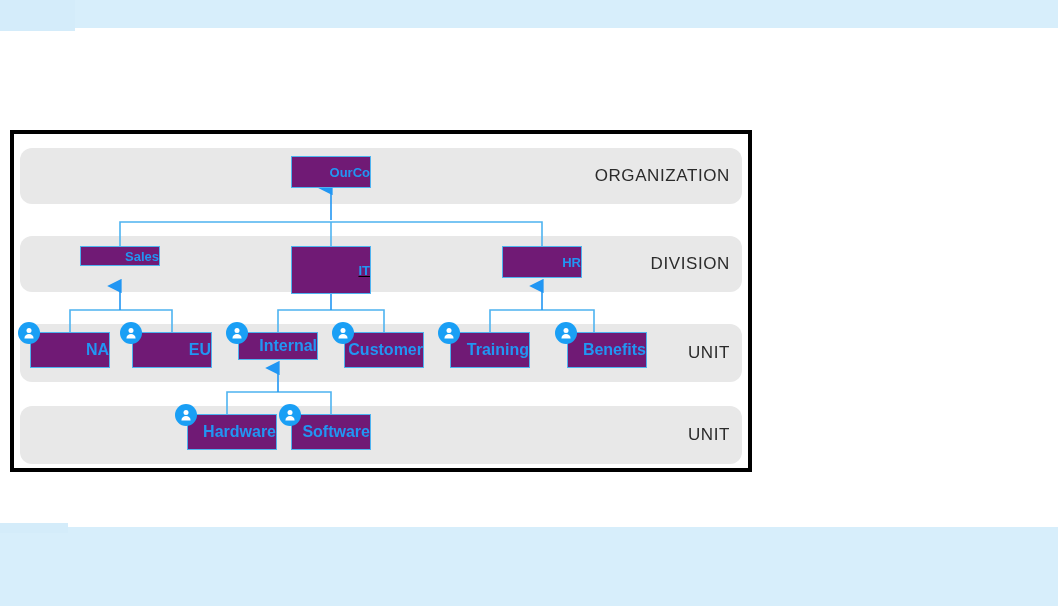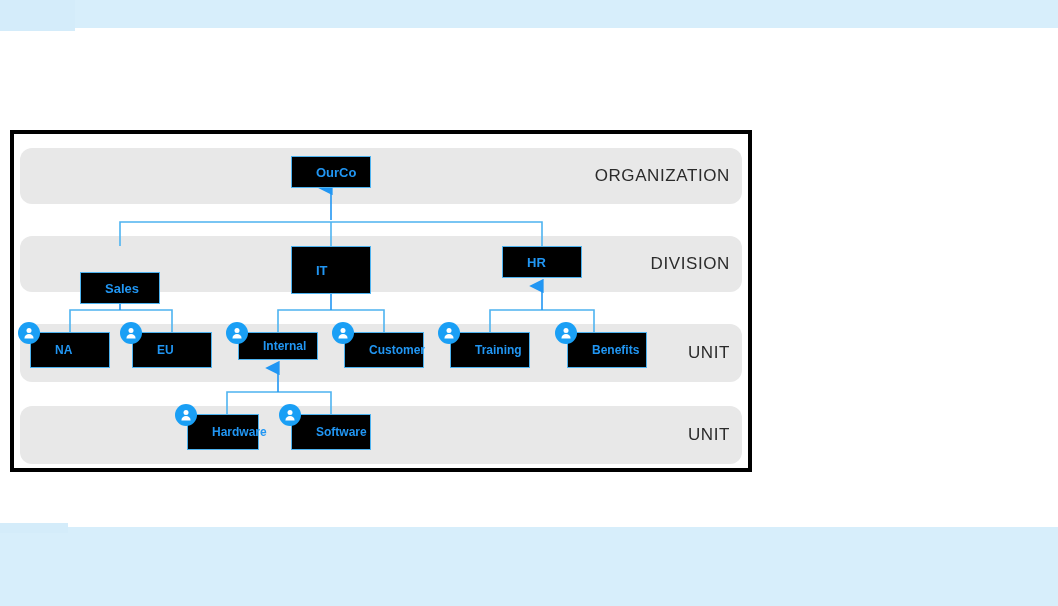--- a/index.html
+++ b/index.html
@@ -47,36 +47,35 @@
     white-space:nowrap;
     transform:translateY(-50%);
   }
 
   
   #edges{position:absolute;left:0;top:0;width:734px;height:334px;pointer-events:none;}
 
   
   .node{
     position:absolute;
-    background:#000000;
+    background:#701a75;
     border:1.6px solid #4eb3f0;
     box-sizing:border-box;
     display:flex;
     align-items:center;
-    justify-content:flex-start;
-    padding-left:24px;
+    justify-content:flex-end;
   }
   .node-label{
     font-size:13px;
     font-weight:bold;
     color:#2196f3;
     font-family:"Liberation Sans", sans-serif;
     white-space:nowrap;
   }
-  .node.small .node-label{font-size:12px;}
+  .node.small .node-label{font-size:16px;}
 
   
   .avatar{
     position:absolute;
     left:-13px;top:-11px;
     width:22px;height:22px;
     border-radius:50%;
     background:#1a9ff5;
     display:flex;align-items:center;justify-content:center;
   }
@@ -126,21 +125,21 @@
 
         <path d="M213 280 L213 258 L317 258 L317 280"></path>
         <path d="M264 258 L264 234" stroke="#2196f3" marker-end="url(#arrowUp)"></path>
       </g>
     </svg>
 
     <div class="node" style="left:277px;top:22px;width:80px;height:32px;">
       <span class="node-label">OurCo</span>
     </div>
 
-    <div class="node" style="left:66px;top:112px;width:80px;height:32px;margin-top:26px;">
+    <div class="node" style="left:66px;top:112px;width:80px;height:20px;">
       <span class="node-label">Sales</span>
     </div>
     <div class="node" style="left:277px;top:112px;width:80px;height:48px;text-decoration:underline;">
       <span class="node-label">IT</span>
     </div>
     <div class="node" style="left:488px;top:112px;width:80px;height:32px;">
       <span class="node-label">HR</span>
     </div>
 
     <div class="node small" style="left:16px;top:198px;width:80px;height:36px;">
@@ -196,21 +195,21 @@
     <div class="node small" style="left:540px;top:198px;width:80px;height:36px;margin-left:13px;">
       <span class="avatar">
         <svg width="14" height="14" viewBox="0 0 14 14">
           <circle cx="7" cy="4.4" r="2.5" fill="#ffffff"></circle>
           <path d="M2.4 12.4c0-2.6 2.1-4.3 4.6-4.3s4.6 1.7 4.6 4.3z" fill="#ffffff"></path>
         </svg>
       </span>
       <span class="node-label">Benefits</span>
     </div>
 
-    <div class="node small" style="left:173px;top:280px;width:72px;height:36px;">
+    <div class="node small" style="left:173px;top:280px;width:90px;height:36px;">
       <span class="avatar">
         <svg width="14" height="14" viewBox="0 0 14 14">
           <circle cx="7" cy="4.4" r="2.5" fill="#ffffff"></circle>
           <path d="M2.4 12.4c0-2.6 2.1-4.3 4.6-4.3s4.6 1.7 4.6 4.3z" fill="#ffffff"></path>
         </svg>
       </span>
       <span class="node-label">Hardware</span>
     </div>
 
     <div class="node small" style="left:277px;top:280px;width:80px;height:36px;">

